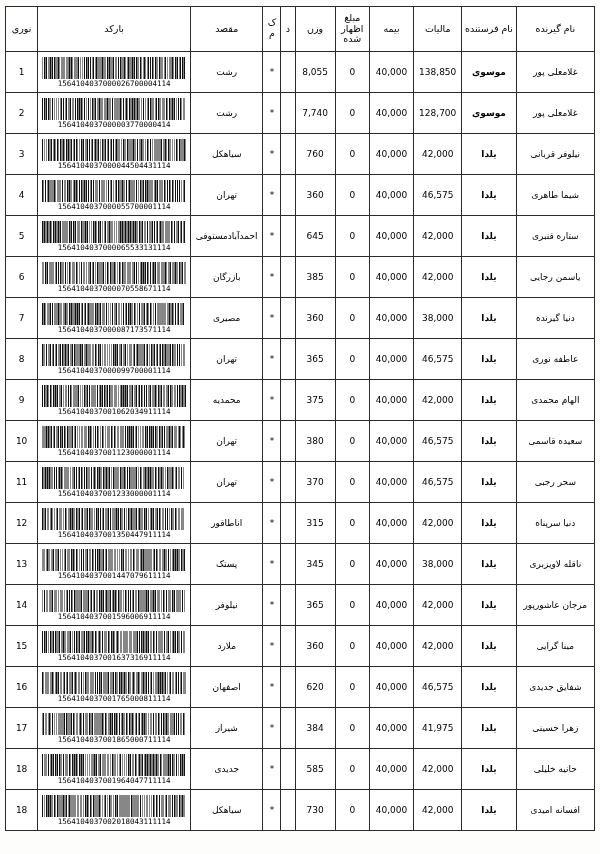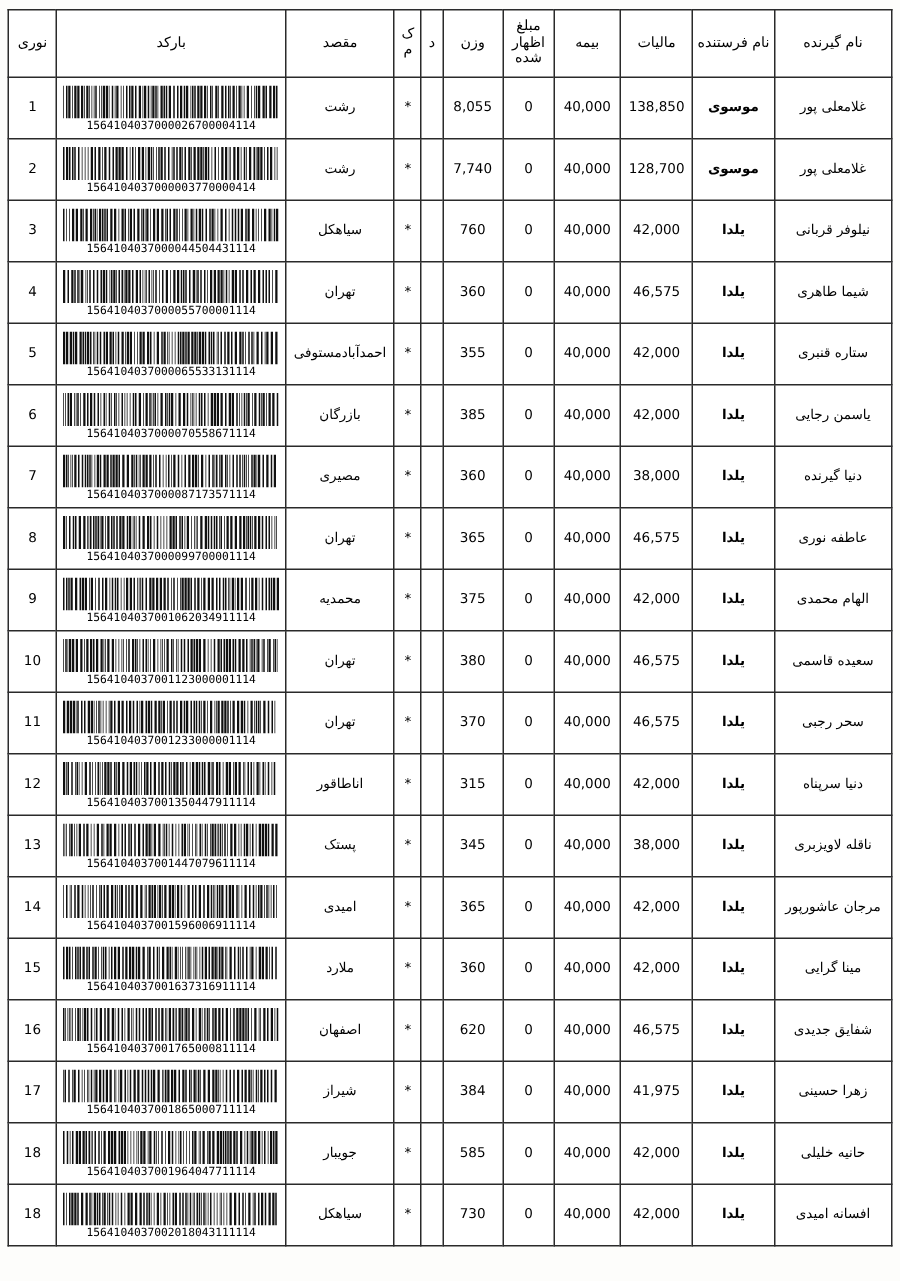--- a/index.html
+++ b/index.html
@@ -480,21 +480,21 @@
             </div>
           </td>
           <td class="cell-row">4</td>
         </tr>
         <tr>
           <td class="cell-receiver">ستاره قنبری</td>
           <td class="cell-sender">یلدا</td>
           <td class="cell-num">42,000</td>
           <td class="cell-num">40,000</td>
           <td class="cell-num">0</td>
-          <td class="cell-num">355</td>
+          <td class="cell-num">645</td>
           <td class="cell-mark"></td>
           <td class="cell-mark">*</td>
           <td class="cell-dest">احمدآبادمستوفی</td>
           <td>
             <div class="barcode-wrap">
               <svg class="barcode-bars" viewBox="0 0 288 44" preserveAspectRatio="none">
                 <rect x="0" y="0" width="3" height="44" fill="#111111"></rect>
                 <rect x="4" y="0" width="3" height="44" fill="#111111"></rect>
                 <rect x="9" y="0" width="3" height="44" fill="#111111"></rect>
                 <rect x="13" y="0" width="2" height="44" fill="#111111"></rect>
@@ -1301,21 +1301,21 @@
         </tr>
         <tr>
           <td class="cell-receiver">مرجان عاشورپور</td>
           <td class="cell-sender">یلدا</td>
           <td class="cell-num">42,000</td>
           <td class="cell-num">40,000</td>
           <td class="cell-num">0</td>
           <td class="cell-num">365</td>
           <td class="cell-mark"></td>
           <td class="cell-mark">*</td>
-          <td class="cell-dest">امیدی</td>
+          <td class="cell-dest">نیلوفر</td>
           <td>
             <div class="barcode-wrap">
               <svg class="barcode-bars" viewBox="0 0 288 44" preserveAspectRatio="none">
                 <rect x="0" y="0" width="1" height="44" fill="#111111"></rect>
                 <rect x="4" y="0" width="2" height="44" fill="#111111"></rect>
                 <rect x="9" y="0" width="1" height="44" fill="#111111"></rect>
                 <rect x="11" y="0" width="1" height="44" fill="#111111"></rect>
                 <rect x="15" y="0" width="2" height="44" fill="#111111"></rect>
                 <rect x="19" y="0" width="3" height="44" fill="#111111"></rect>
                 <rect x="25" y="0" width="2" height="44" fill="#111111"></rect>
@@ -1666,21 +1666,21 @@
         </tr>
         <tr>
           <td class="cell-receiver">حانیه خلیلی</td>
           <td class="cell-sender">یلدا</td>
           <td class="cell-num">42,000</td>
           <td class="cell-num">40,000</td>
           <td class="cell-num">0</td>
           <td class="cell-num">585</td>
           <td class="cell-mark"></td>
           <td class="cell-mark">*</td>
-          <td class="cell-dest">جویبار</td>
+          <td class="cell-dest">جدیدی</td>
           <td>
             <div class="barcode-wrap">
               <svg class="barcode-bars" viewBox="0 0 288 44" preserveAspectRatio="none">
                 <rect x="0" y="0" width="2" height="44" fill="#111111"></rect>
                 <rect x="5" y="0" width="2" height="44" fill="#111111"></rect>
                 <rect x="9" y="0" width="1" height="44" fill="#111111"></rect>
                 <rect x="12" y="0" width="2" height="44" fill="#111111"></rect>
                 <rect x="17" y="0" width="3" height="44" fill="#111111"></rect>
                 <rect x="21" y="0" width="3" height="44" fill="#111111"></rect>
                 <rect x="26" y="0" width="3" height="44" fill="#111111"></rect>

